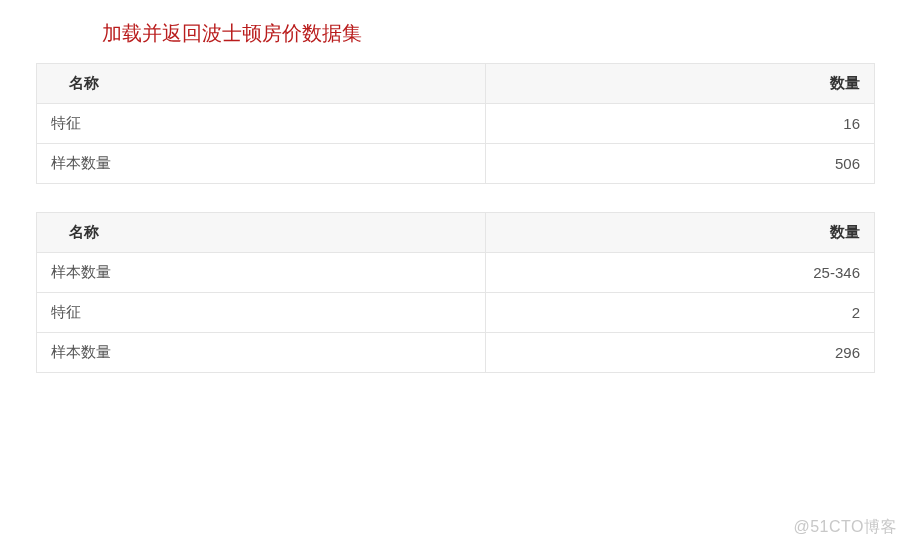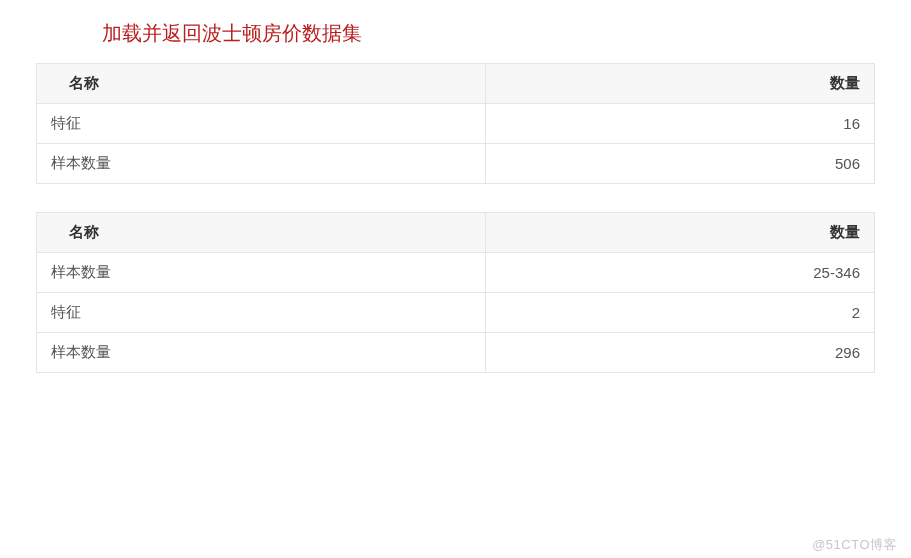--- a/index.html
+++ b/index.html
@@ -52,23 +52,23 @@
     }
     th.th-right {
       text-align: right;
       font-family: Liberation Mono, monospace;
     }
     td.td-right {
       text-align: right;
     }
     .watermark {
       position: absolute;
-      bottom: 4px;
+      bottom: 20px;
       right: 14px;
-      font-size: 13px;
+      font-size: 16px;
       color: #c8c8c8;
       letter-spacing: 0.5px;
     }
   </style>
 </head>
 <body>
 
 <div class="section">
   <div class="description">加载并返回波士顿房价数据集</div>
   <table>

